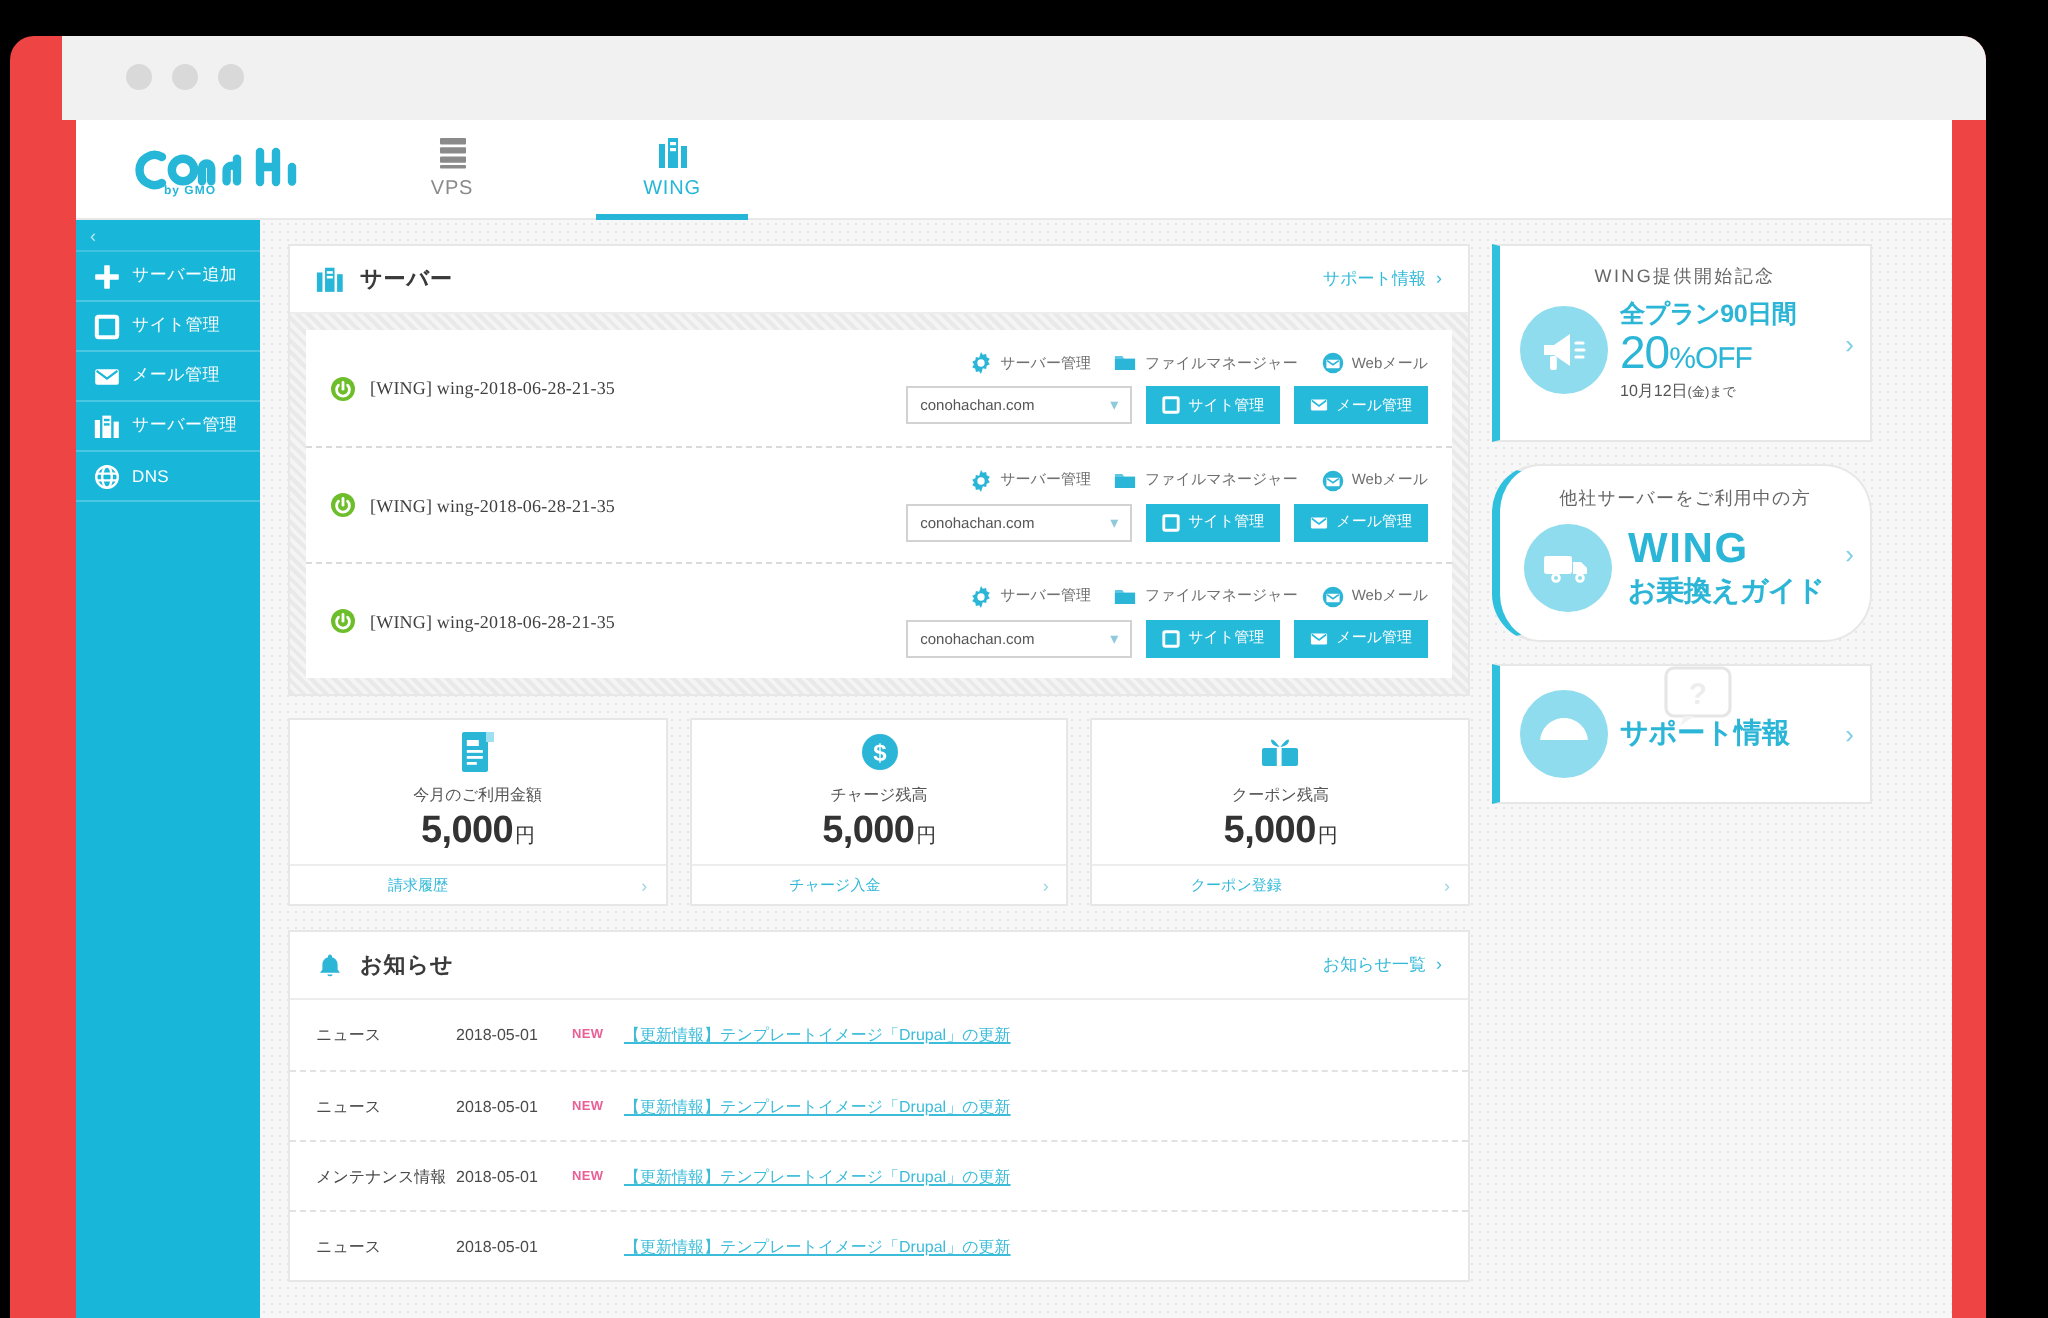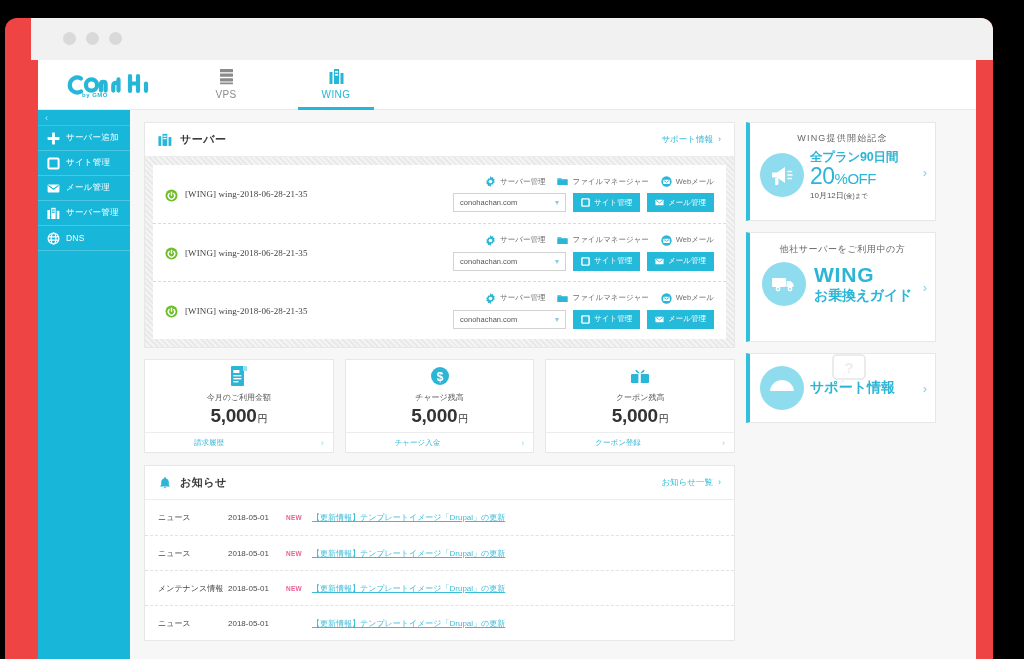--- a/index.html
+++ b/index.html
@@ -180,21 +180,21 @@
   .bn1 { height: 99px; padding: 9px 0 0 0; }
   .bn1 .bn1-top { text-align: center; font-size: 9px; color: #666; letter-spacing: 1.2px; }
   .bn1 .bn1-main { display: flex; align-items: center; padding: 4px 0 0 10px; }
   .bn1 .bn1-txt { margin-left: 6px; }
   .bn1 .l1 { font-size: 12.5px; color: #2bb5d6; font-weight: bold; letter-spacing: -.2px; }
   .bn1 .l2 { font-size: 23px; color: #2bb5d6; font-weight: normal; line-height: .95; letter-spacing: -.5px; }
   .bn1 .l2 .pct { font-size: 15px; }
   .bn1 .l3 { font-size: 8px; color: #555; margin-top: 2px; }
   .bn1 .l3 small { font-size: 6.5px; }
 
-  .bn2 { height: 110px; padding-top: 10px; }
+  .bn2 { height: 89px; padding-top: 10px; border-radius: 24px; }
   .bn2 .bn2-top { text-align: center; font-size: 9px; color: #666; letter-spacing: .6px; }
   .bn2 .bn2-main { display: flex; align-items: center; padding: 6px 0 0 12px; }
   .bn2 .bn2-txt { margin-left: 8px; }
   .bn2 .w1 { font-size: 21px; color: #2bb5d6; font-weight: bold; letter-spacing: .8px; }
   .bn2 .w2 { font-size: 14px; color: #2bb5d6; font-weight: bold; letter-spacing: -.2px; }
 
   .bn3 { height: 70px; padding-top: 12px; }
   .bn3 .bn3-main { display: flex; align-items: center; padding-left: 10px; position: relative; }
   .bn3 .s1 { font-size: 14px; color: #2bb5d6; font-weight: bold; margin-left: 6px; }
   .bn3 .qb { position: absolute; left: 82px; top: -12px; }

